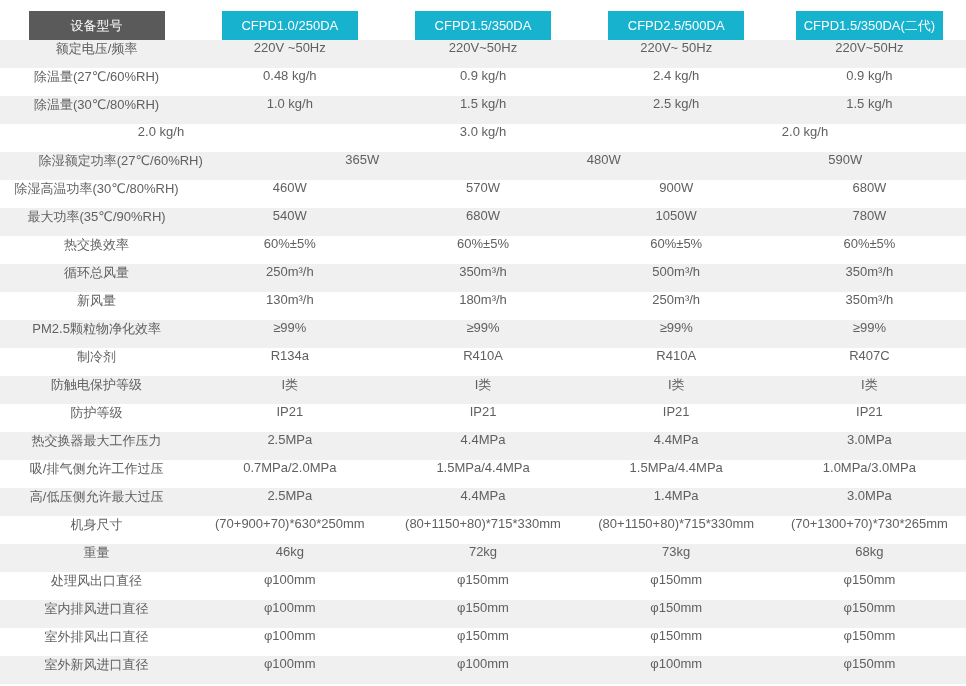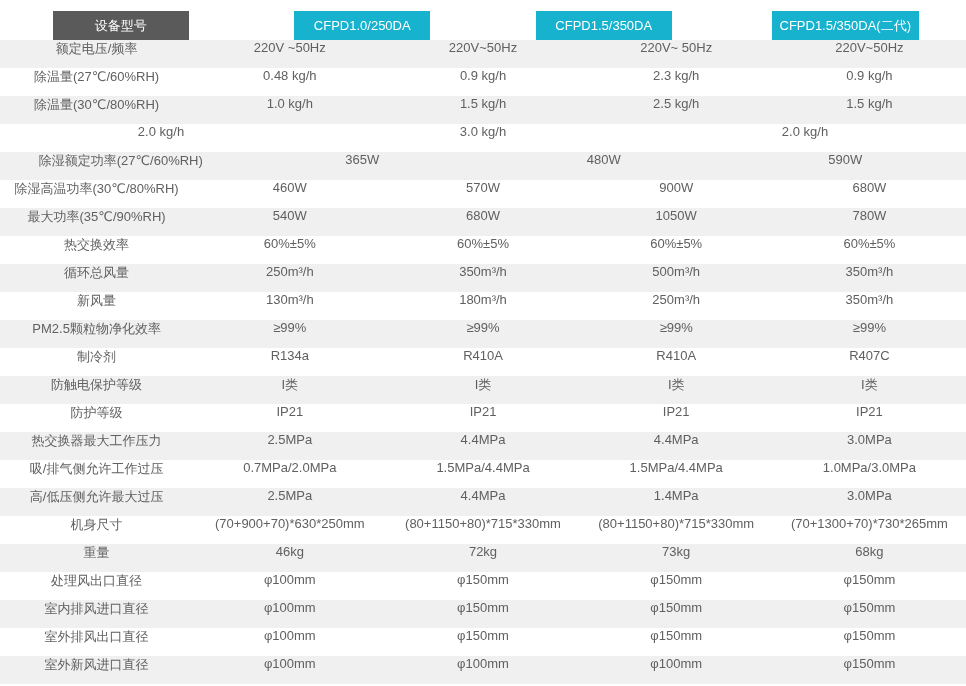--- a/index.html
+++ b/index.html
@@ -40,36 +40,39 @@
     <div class="hcell">
       <div class="hbox dark">设备型号</div>
     </div>
     <div class="hcell">
       <div class="hbox cyan">CFPD1.0/250DA</div>
     </div>
     <div class="hcell">
       <div class="hbox cyan">CFPD1.5/350DA</div>
     </div>
     <div class="hcell">
+      <div class="hbox cyan">CFPD2.5/500DA</div>
+    </div>
+    <div class="hcell">
       <div class="hbox cyan">CFPD1.5/350DA(二代)</div>
     </div>
   </div>
   <div id="table-body">
       <div class="row stripe">
         <div class="cell">额定电压/频率</div>
         <div class="cell">220V ~50Hz</div>
         <div class="cell">220V~50Hz</div>
         <div class="cell">220V~ 50Hz</div>
         <div class="cell">220V~50Hz</div>
       </div>
       <div class="row">
         <div class="cell">除温量(27℃/60%RH)</div>
         <div class="cell">0.48 kg/h</div>
         <div class="cell">0.9 kg/h</div>
-        <div class="cell">2.3 kg/h</div>
+        <div class="cell">2.4 kg/h</div>
         <div class="cell">0.9 kg/h</div>
       </div>
       <div class="row stripe">
         <div class="cell">除温量(30℃/80%RH)</div>
         <div class="cell">1.0 kg/h</div>
         <div class="cell">1.5 kg/h</div>
         <div class="cell">2.5 kg/h</div>
         <div class="cell">1.5 kg/h</div>
       </div>
       <div class="row">

